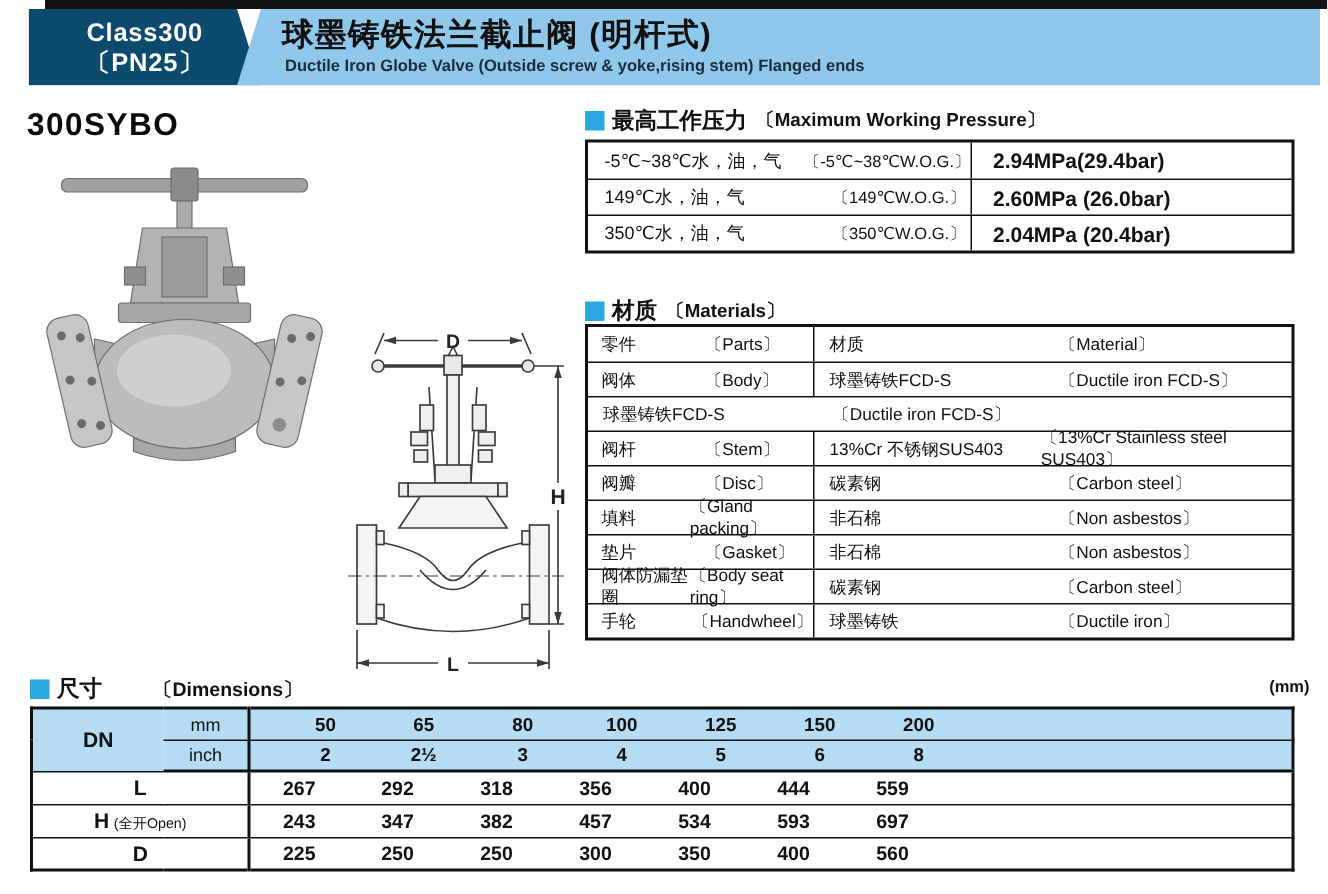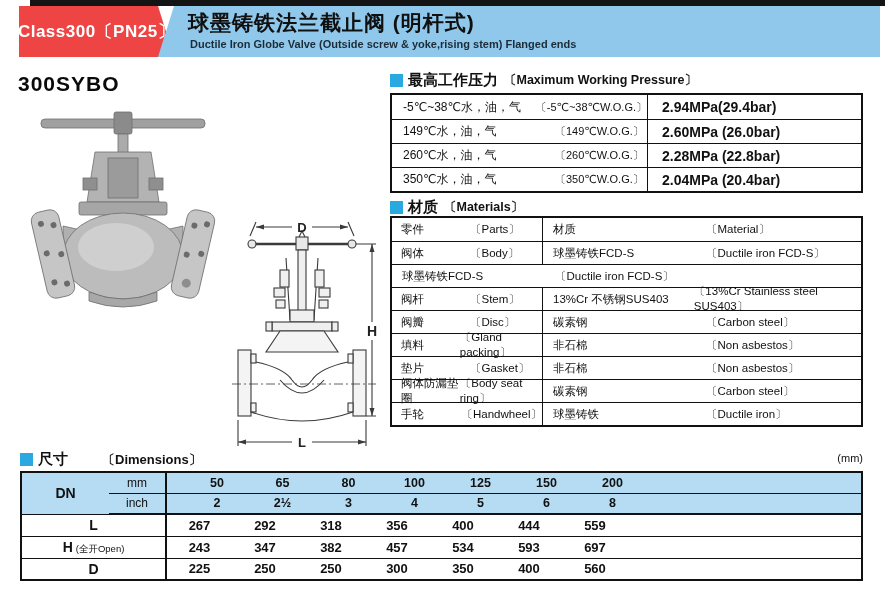--- a/index.html
+++ b/index.html
@@ -4,39 +4,39 @@
 <style>
   * { margin:0; padding:0; box-sizing:border-box; }
   html,body { background:#fff; }
   .page {
     position:relative; width:885px; height:596px; background:#ffffff;
     font-family:"Liberation Sans","DejaVu Sans",sans-serif; color:#111; overflow:hidden;
   }
   
   .topbar { position:absolute; left:30px; top:0; width:855px; height:6px; background:#141414; }
   .classbox {
-    position:absolute; left:19px; top:6px; width:155px; height:51px; background:#ef4444;
+    position:absolute; left:19px; top:6px; width:155px; height:51px; background:#0c4a6e;
     clip-path:polygon(0 0, calc(100% - 16px) 0, 100% 100%, 0 100%);
-    display:flex; flex-direction:row; justify-content:center; align-items:center;
+    display:flex; flex-direction:column; justify-content:center; align-items:center;
     color:#fff; font-weight:bold; font-size:17px; line-height:1.15; letter-spacing:.5px;
   }
   .band {
     position:absolute; left:158px; top:6px; width:722px; height:51px; background:#8FC8EA;
     clip-path:polygon(16px 0, 100% 0, 100% 100%, 0 100%);
   }
   .title-cn { position:absolute; left:188px; top:9px; font-size:21px; font-weight:bold; color:#101010; letter-spacing:1px; }
   .title-en { position:absolute; left:190px; top:38px; font-size:11px; font-weight:bold; color:#1c2b38; }
   .model { position:absolute; left:18px; top:72px; font-size:21px; font-weight:bold; letter-spacing:1px; color:#0a0a0a; }
 
   
   .sec { position:absolute; display:flex; align-items:center; }
   .sq { width:13px; height:13px; background:#29A9E0; margin-right:5px; flex:none; }
   .sec-cn { font-weight:bold; font-size:15px; }
   .sec-en { font-size:12.5px; font-weight:600; margin-left:6px; }
-  .mm-note { position:absolute; right:22px; top:452px; font-size:11px; font-weight:400; }
+  .mm-note { position:absolute; right:12px; top:452px; font-size:11px; font-weight:700; }
 
   
   .ptable { position:absolute; left:390px; top:93px; width:473px; border:2px solid #111; background:#fff; }
   .p-row { display:flex; height:24px; align-items:stretch; }
   .p-row + .p-row { border-top:1.5px solid #111; }
   .p-left { width:256px; display:flex; align-items:center; border-right:1.5px solid #111; }
   .p-cn { width:163px; padding-left:11px; font-size:12px; }
   .p-wog { font-size:11px; }
   .p-val { flex:1; display:flex; align-items:center; padding-left:14px; font-weight:bold; font-size:14px; }
 
@@ -193,27 +193,20 @@
     </div>
     <div class="p-row">
       <div class="p-left">
           <span class="p-cn">149℃水，油，气</span>
           <span class="p-wog">〔149℃W.O.G.〕</span>
         </div>
       <div class="p-val">2.60MPa (26.0bar)</div>
     </div>
     <div class="p-row">
       <div class="p-left">
-          <span class="p-cn">260℃水，油，气</span>
-          <span class="p-wog">〔260℃W.O.G.〕</span>
-        </div>
-      <div class="p-val">2.28MPa (22.8bar)</div>
-    </div>
-    <div class="p-row">
-      <div class="p-left">
           <span class="p-cn">350℃水，油，气</span>
           <span class="p-wog">〔350℃W.O.G.〕</span>
         </div>
       <div class="p-val">2.04MPa (20.4bar)</div>
     </div>
   </div>
 
   <div class="sec" style="left:390px; top:198px;">
     <span class="sq"></span>
     <span class="sec-cn">材质</span>

